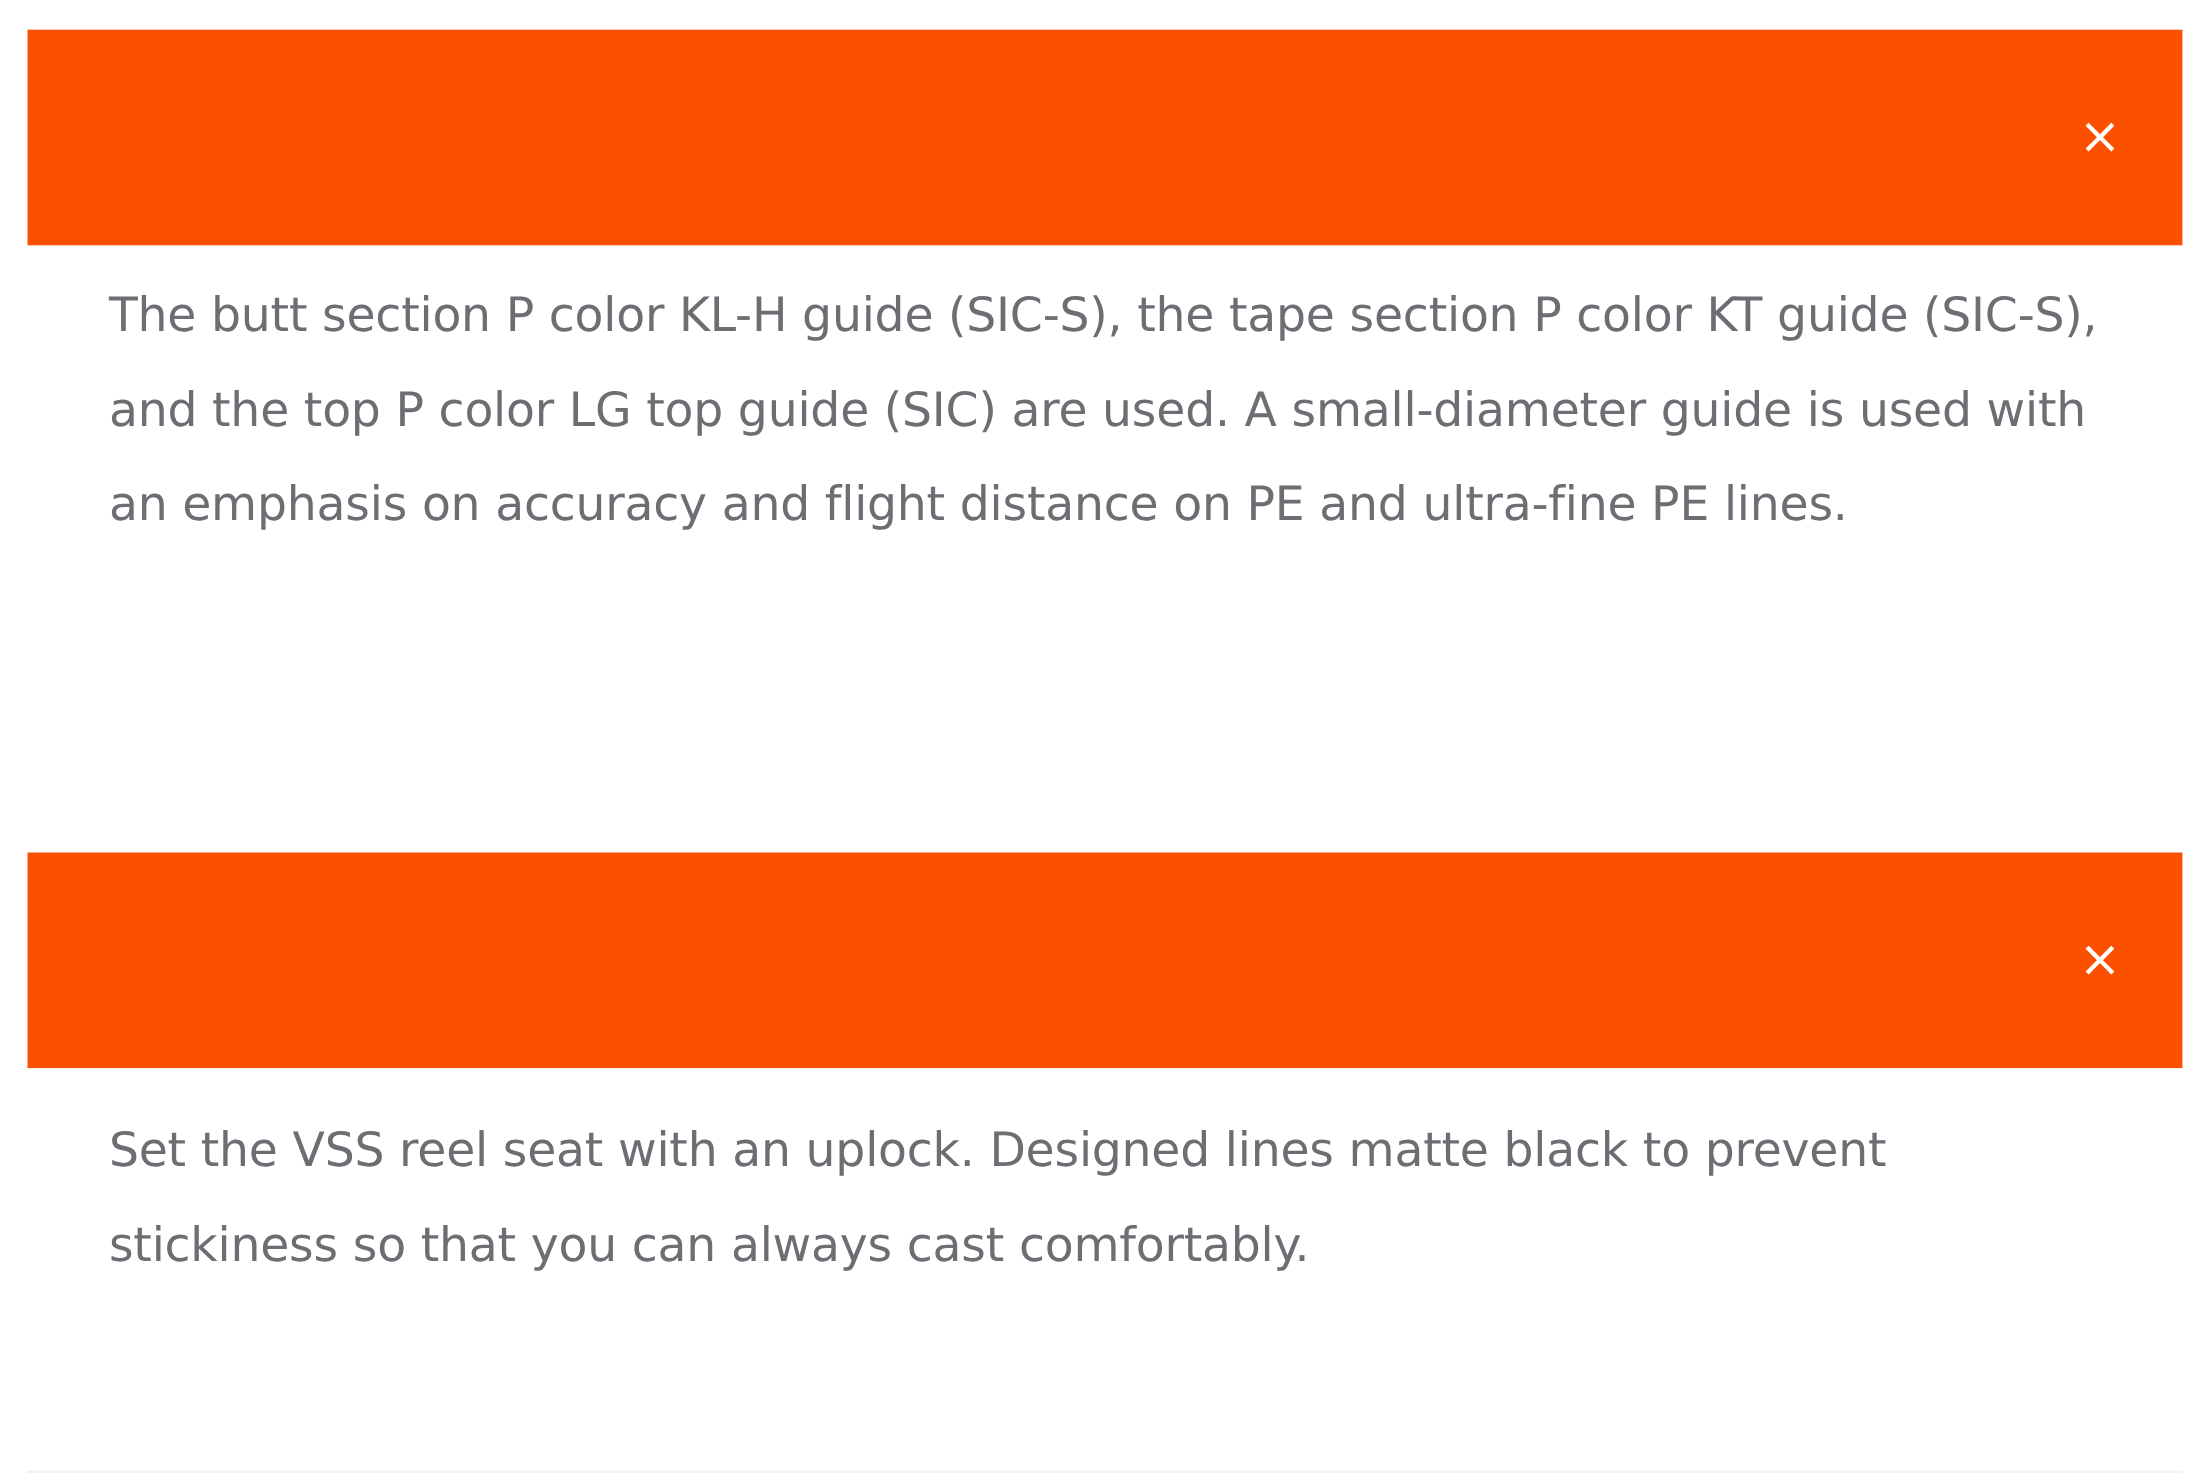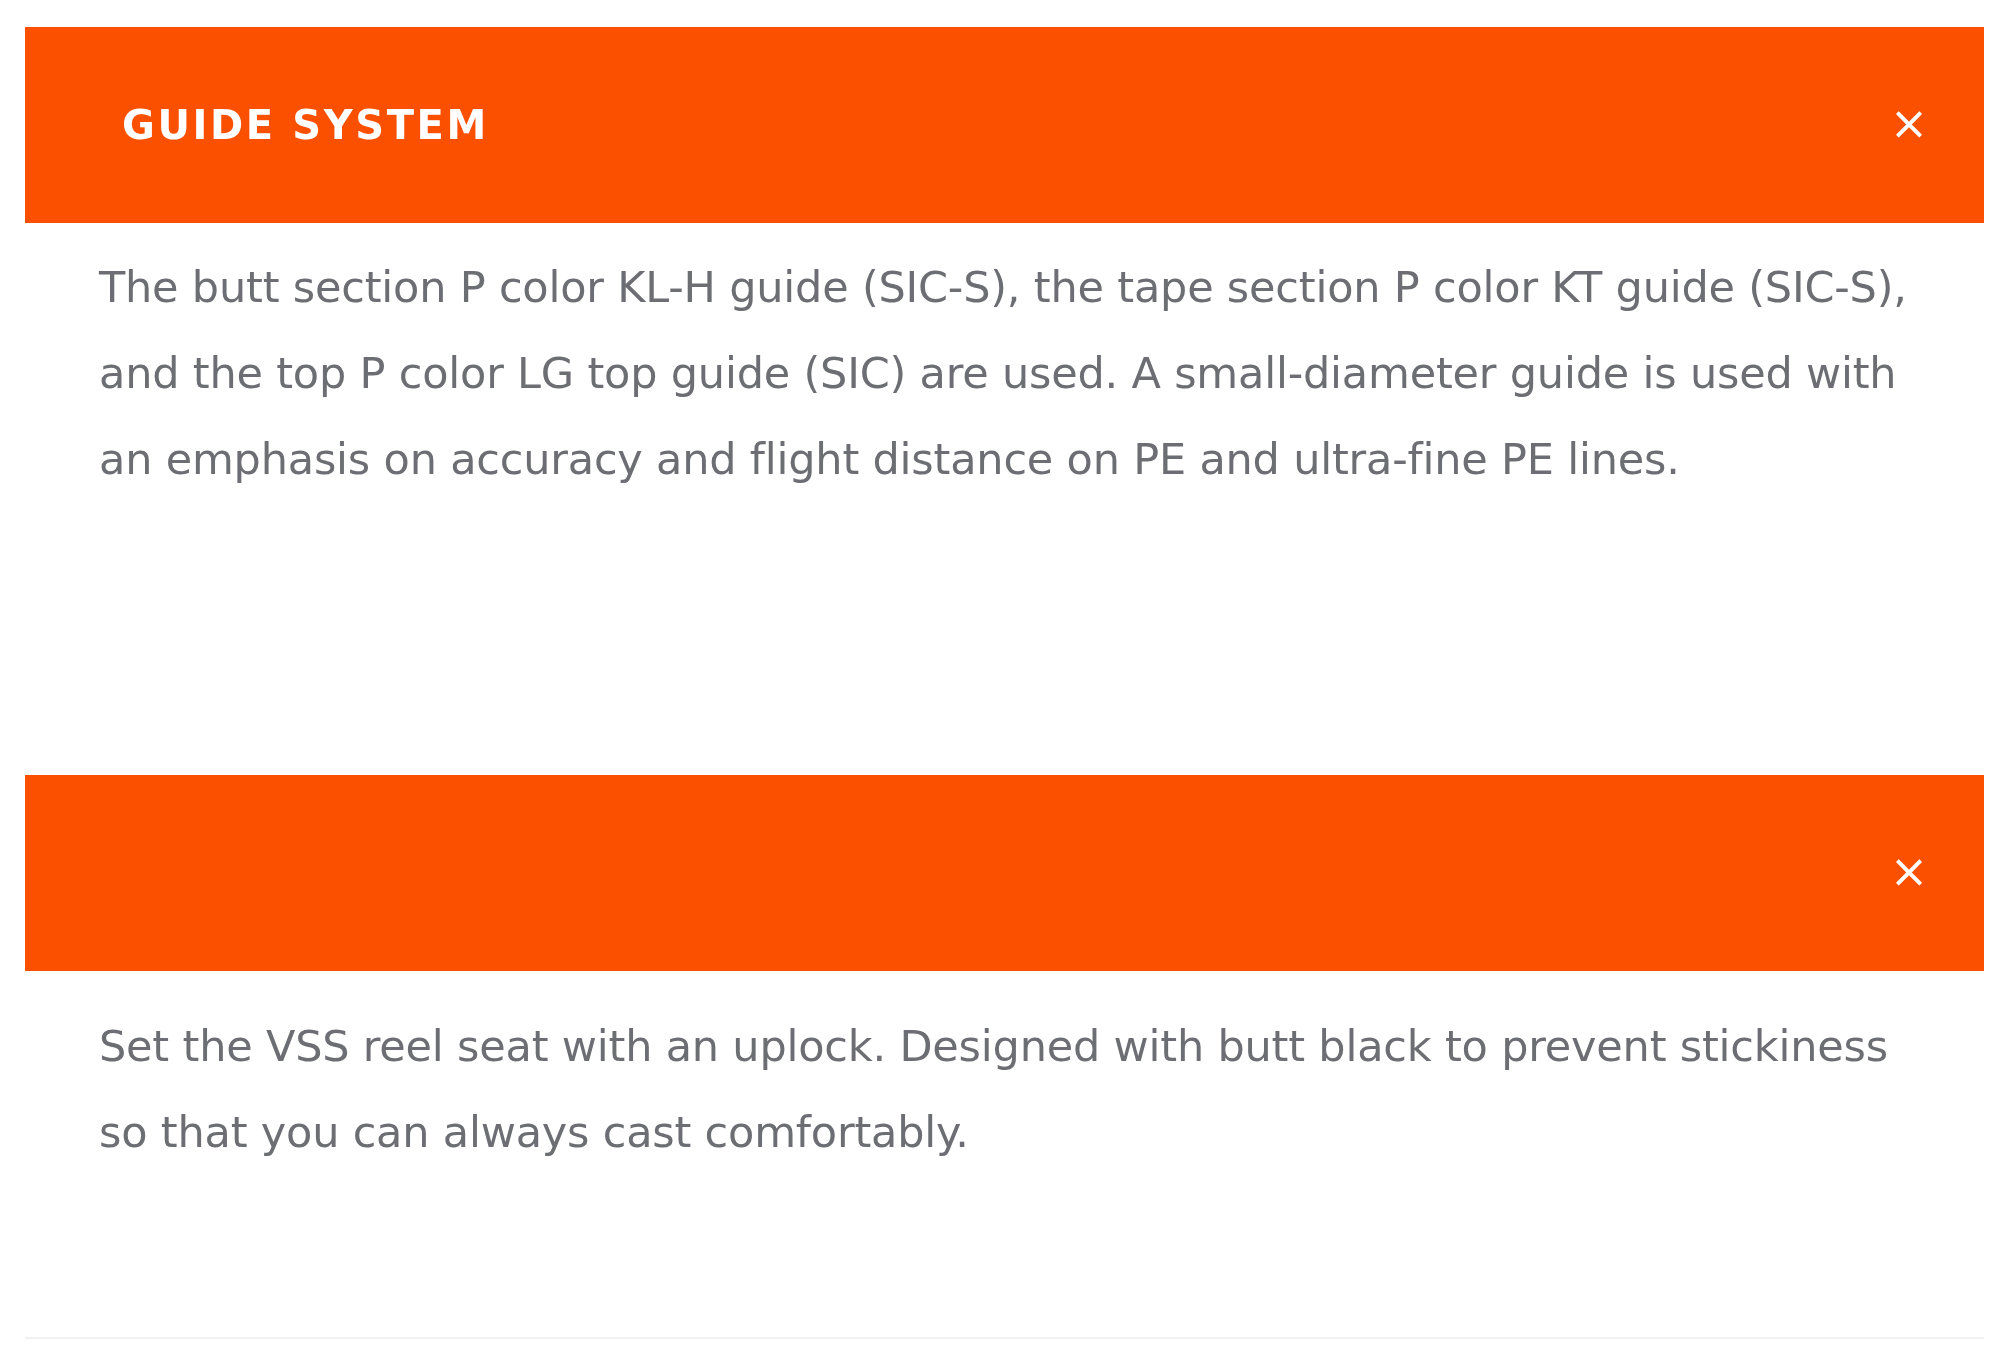--- a/index.html
+++ b/index.html
@@ -107,32 +107,31 @@
     background: #f1f1f3;
   }
 </style>
 </head>
 <body>
 
 <div class="accordion">
 
   <section class="panel" id="panel-guide-system">
     <div class="panel-header">
-      <span class="panel-title">GUIDE SYSTEM</span>
       <span class="panel-close">×</span>
     </div>
     <div class="panel-body">
       <p>The butt section P color KL-H guide (SIC-S), the tape section P color KT guide (SIC-S), and the top P color LG top guide (SIC) are used. A small-diameter guide is used with an emphasis on accuracy and flight distance on PE and ultra-fine PE lines.</p>
     </div>
   </section>
 
   <section class="panel" id="panel-grip-design">
     <div class="panel-header">
       <span class="panel-close">×</span>
     </div>
     <div class="panel-body">
-      <p>Set the VSS reel seat with an uplock. Designed with butt black to prevent stickiness so that you can always cast comfortably.</p>
+      <p>Set the VSS reel seat with an uplock. Designed lines matte black to prevent stickiness so that you can always cast comfortably.</p>
     </div>
   </section>
 
   <div class="divider"></div>
 
 </div>
 
 </body></html>

